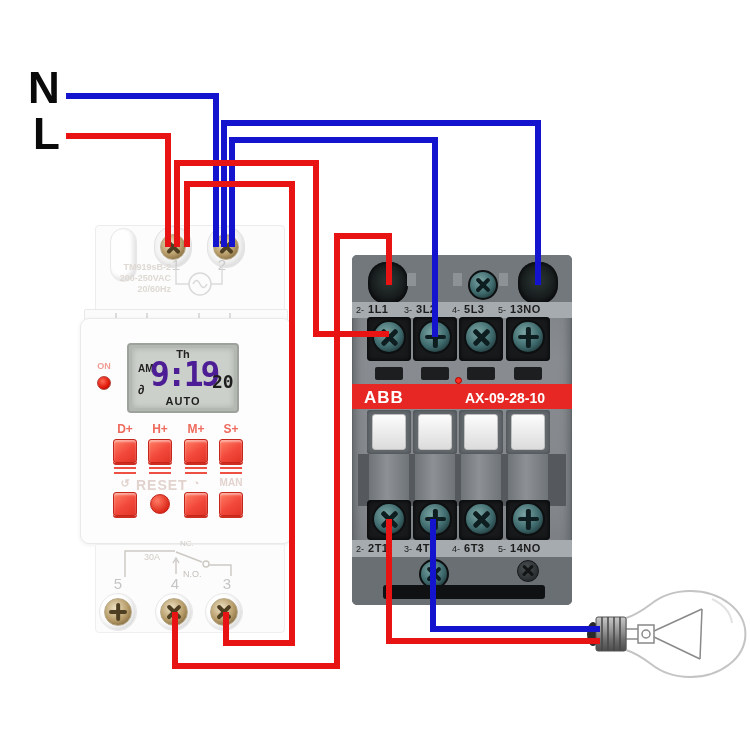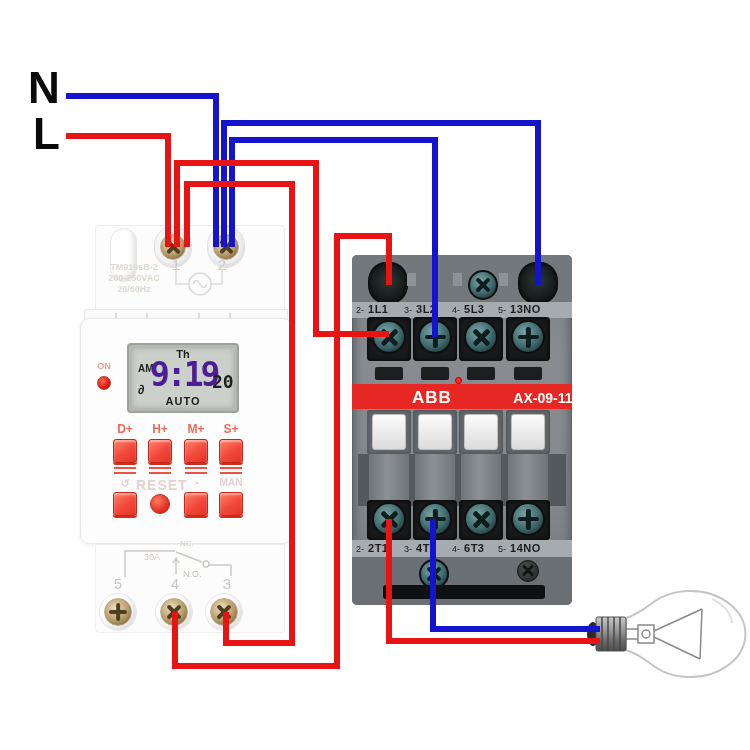--- a/index.html
+++ b/index.html
@@ -12,21 +12,21 @@
   .abs{position:absolute;}
   .mains-label{position:absolute;font-weight:bold;color:#0a0a0a;font-size:44px;line-height:1;}
   
   .t-top{position:absolute;left:95px;top:225px;width:190px;height:93px;background:#fcfcfc;
          border:1px solid #ececec;border-radius:4px 4px 2px 2px;}
   .t-slot{position:absolute;left:110px;top:228px;width:27px;height:54px;border-radius:14px;
           background:#fefefe;border:1px solid #e7e7e7;box-shadow:inset -3px -3px 4px #e3e3e3;}
   .t-well{position:absolute;width:38px;height:42px;border-radius:19px;background:#f6f6f6;
           border:1px solid #e2e2e2;box-shadow:inset -2px -3px 5px #ddd;}
   .t-num{position:absolute;color:#c9c9c9;font-size:15px;width:16px;text-align:center;}
-  .t-model{position:absolute;left:97px;top:262px;width:74px;text-align:center;color:#ded9d3;
+  .t-model{position:absolute;left:97px;top:262px;width:74px;text-align:right;color:#ded9d3;
            font-size:9px;font-weight:bold;line-height:11px;}
   .t-clip{position:absolute;left:84px;top:309px;width:204px;height:17px;background:#fbfbfb;
           border:1px solid #e9e9e9;border-radius:2px;}
   .t-bracket{position:absolute;top:313px;width:33px;height:9px;border:2px solid #dcdcdc;border-top:none;}
   .t-face{position:absolute;left:80px;top:318px;width:212px;height:226px;background:#fdfdfd;
           border:1px solid #e9e9e9;border-radius:9px;box-shadow:0 1px 4px rgba(0,0,0,.07);}
   .t-on{position:absolute;left:90px;top:361px;width:28px;text-align:center;color:#ef9d94;
         font-size:9px;font-weight:bold;}
   .t-led{position:absolute;left:97px;top:376px;width:14px;height:14px;border-radius:50%;
          background:radial-gradient(circle at 38% 35%,#ff6a55,#e01708 60%,#8f0b02);border:1px solid #b2443c;}
@@ -75,21 +75,21 @@
             box-shadow:inset 0 0 5px #000;}
   .c-hole{position:absolute;width:40px;height:42px;border-radius:45%;
           background:radial-gradient(circle at 50% 45%,#26302f 15%,#101214 75%);box-shadow:inset 0 0 4px #000;}
   .c-cap-frame{position:absolute;width:44px;height:44px;background:#64696d;border-radius:3px;
                box-shadow:inset 0 0 4px #42474b;}
   .c-cap{position:absolute;width:34px;height:36px;border-radius:3px;border:1px solid #bfbfbf;
          background:linear-gradient(180deg,#fcfcfc,#dcdcdc);}
   .c-col{position:absolute;width:40px;height:52px;
          background:linear-gradient(90deg,#6f7478,#8d9195 45%,#6f7478);}
   .c-blk{position:absolute;width:28px;height:13px;background:#1c1e20;border-radius:2px;}
-  .band-txt{position:absolute;color:#fff;font-weight:bold;margin-left:48px;}
+  .band-txt{position:absolute;color:#fff;font-weight:bold;}
   svg{position:absolute;left:0;top:0;}
 </style>
 </head>
 <body>
 
 <div id="stage">
 
   <span class="mains-label" style="left:28px;top:66px;">N</span>
   <span class="mains-label" style="left:33px;top:112px;">L</span>
 
@@ -249,21 +249,21 @@
       </div>
 
     <div class="c-blk" style="left:375px;top:367px;"></div>
     <div class="c-blk" style="left:421px;top:367px;"></div>
     <div class="c-blk" style="left:467px;top:367px;"></div>
     <div class="c-blk" style="left:514px;top:367px;"></div>
     <div class="abs" style="left:455px;top:377px;width:7px;height:7px;border-radius:50%;background:#ff2d1f;border:1px solid #a00;"></div>
 
     <div class="abs" style="left:352px;top:384px;width:220px;height:25px;background:var(--brand-red);"></div>
     <span class="band-txt" style="left:364px;top:388px;font-size:17px;letter-spacing:1px;">ABB</span>
-    <span class="band-txt" style="left:440px;top:390px;width:130px;text-align:center;font-size:14px;">AX-09-11-10</span>
+    <span class="band-txt" style="left:440px;top:390px;width:130px;text-align:center;font-size:14px;">AX-09-28-10</span>
 
     <div class="c-cap-frame" style="left:367px;top:410px;"></div>
     <div class="c-cap-frame" style="left:413px;top:410px;"></div>
     <div class="c-cap-frame" style="left:459px;top:410px;"></div>
     <div class="c-cap-frame" style="left:506px;top:410px;"></div>
     <div class="c-cap" style="left:372px;top:414px;"></div>
     <div class="c-cap" style="left:418px;top:414px;"></div>
     <div class="c-cap" style="left:464px;top:414px;"></div>
     <div class="c-cap" style="left:511px;top:414px;"></div>
 

